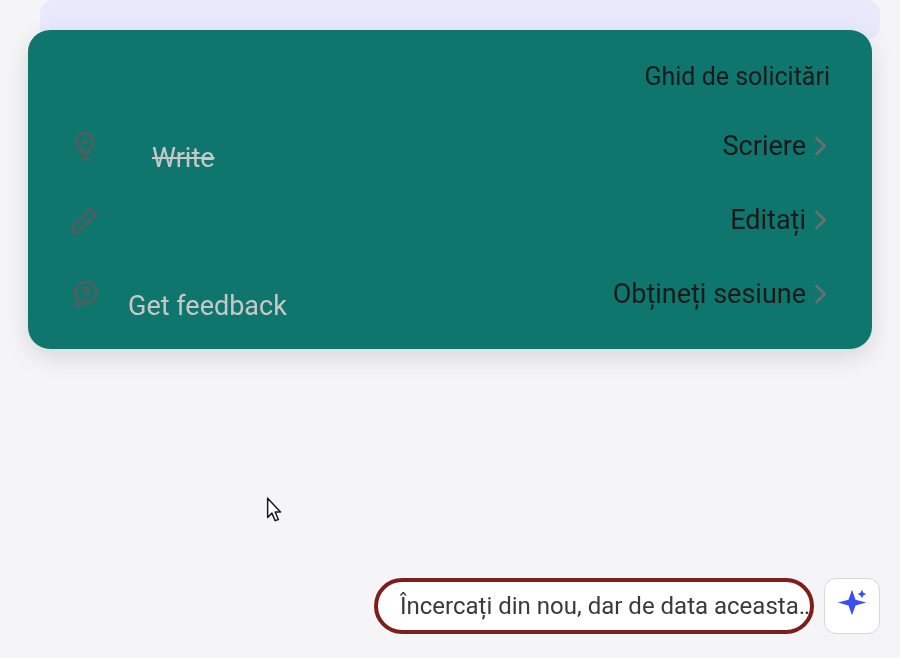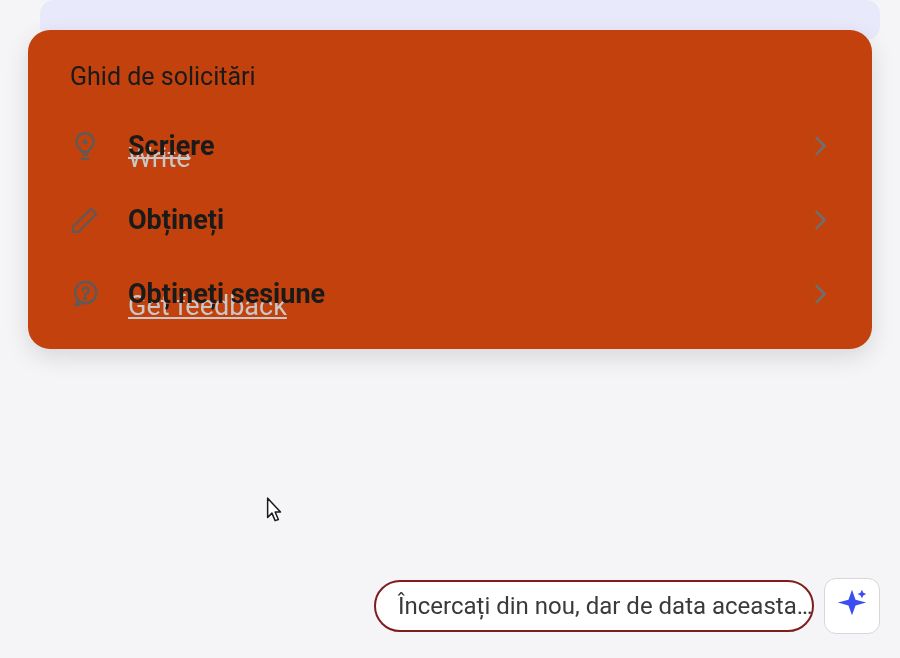--- a/index.html
+++ b/index.html
@@ -18,24 +18,25 @@
       right: 20px;
       height: 40px;
       background: #e8eafc;
       border-radius: 14px;
     }
     .prompt-panel {
       position: absolute;
       top: 30px;
       left: 28px;
       right: 28px;
-      background: #c2410c;
+      background: #0f766e;
       border-radius: 22px;
       box-shadow: 0 8px 24px rgba(0,0,0,0.12);
       padding: 24px 18px 18px 18px;
+      text-align: right;
     }
     .panel-title {
       font-size: 25px;
       font-weight: 400;
       color: #1a1a1a;
       padding: 8px 24px 18px 24px;
     }
     .menu-item {
       display: flex;
       align-items: center;
@@ -55,39 +56,39 @@
       justify-content: center;
       flex-shrink: 0;
       margin-right: 24px;
     }
     .menu-label-wrap {
       flex: 1;
       position: relative;
     }
     .menu-label {
       font-size: 27px;
-      font-weight: 700;
+      font-weight: 400;
       color: #1a1a1a;
       position: relative;
       z-index: 2;
     }
     .menu-label-ghost {
       font-size: 27px;
       font-weight: 400;
       color: #c8c8c8;
       position: absolute;
       left: 0;
       top: 12px;
       z-index: 1;
       white-space: nowrap;
-      text-decoration: underline;
     }
     .menu-label-ghost.strike {
       text-decoration: line-through;
       text-decoration-color: #c8c8c8;
+      margin-left: 24px;
     }
     .chevron {
       width: 28px;
       height: 28px;
       flex-shrink: 0;
     }
     .cursor-pointer {
       position: absolute;
       left: 260px;
       top: 496px;
@@ -100,21 +101,21 @@
       position: absolute;
       bottom: 24px;
       left: 40px;
       right: 20px;
       display: flex;
       align-items: center;
       justify-content: flex-end;
       gap: 10px;
     }
     .suggestion-pill {
-      border: 2px solid #7f1d1d;
+      border: 4px solid #7f1d1d;
       background: #ffffff;
       border-radius: 30px;
       padding: 10px 22px;
       font-size: 24px;
       color: #3a3a3a;
       max-width: 440px;
       white-space: nowrap;
       overflow: hidden;
       cursor: pointer;
     }
@@ -160,21 +161,21 @@
     </span>
   </div>
 
   <div class="menu-item">
     <span class="menu-icon">
       <svg viewBox="0 0 24 24" width="32" height="32" fill="none" stroke="#5b5b5b" stroke-width="1.6" stroke-linecap="round" stroke-linejoin="round">
         <path d="M16.5 3.5l4 4L7 21H3v-4L16.5 3.5z"></path>
       </svg>
     </span>
     <div class="menu-label-wrap">
-      <div class="menu-label">Obțineți</div>
+      <div class="menu-label">Editați</div>
     </div>
     <span class="chevron">
       <svg viewBox="0 0 24 24" width="28" height="28" fill="none" stroke="#6e6e6e" stroke-width="2.2" stroke-linecap="round" stroke-linejoin="round">
         <polyline points="9 5 16 12 9 19"></polyline>
       </svg>
     </span>
   </div>
 
   <div class="menu-item">
     <span class="menu-icon">

